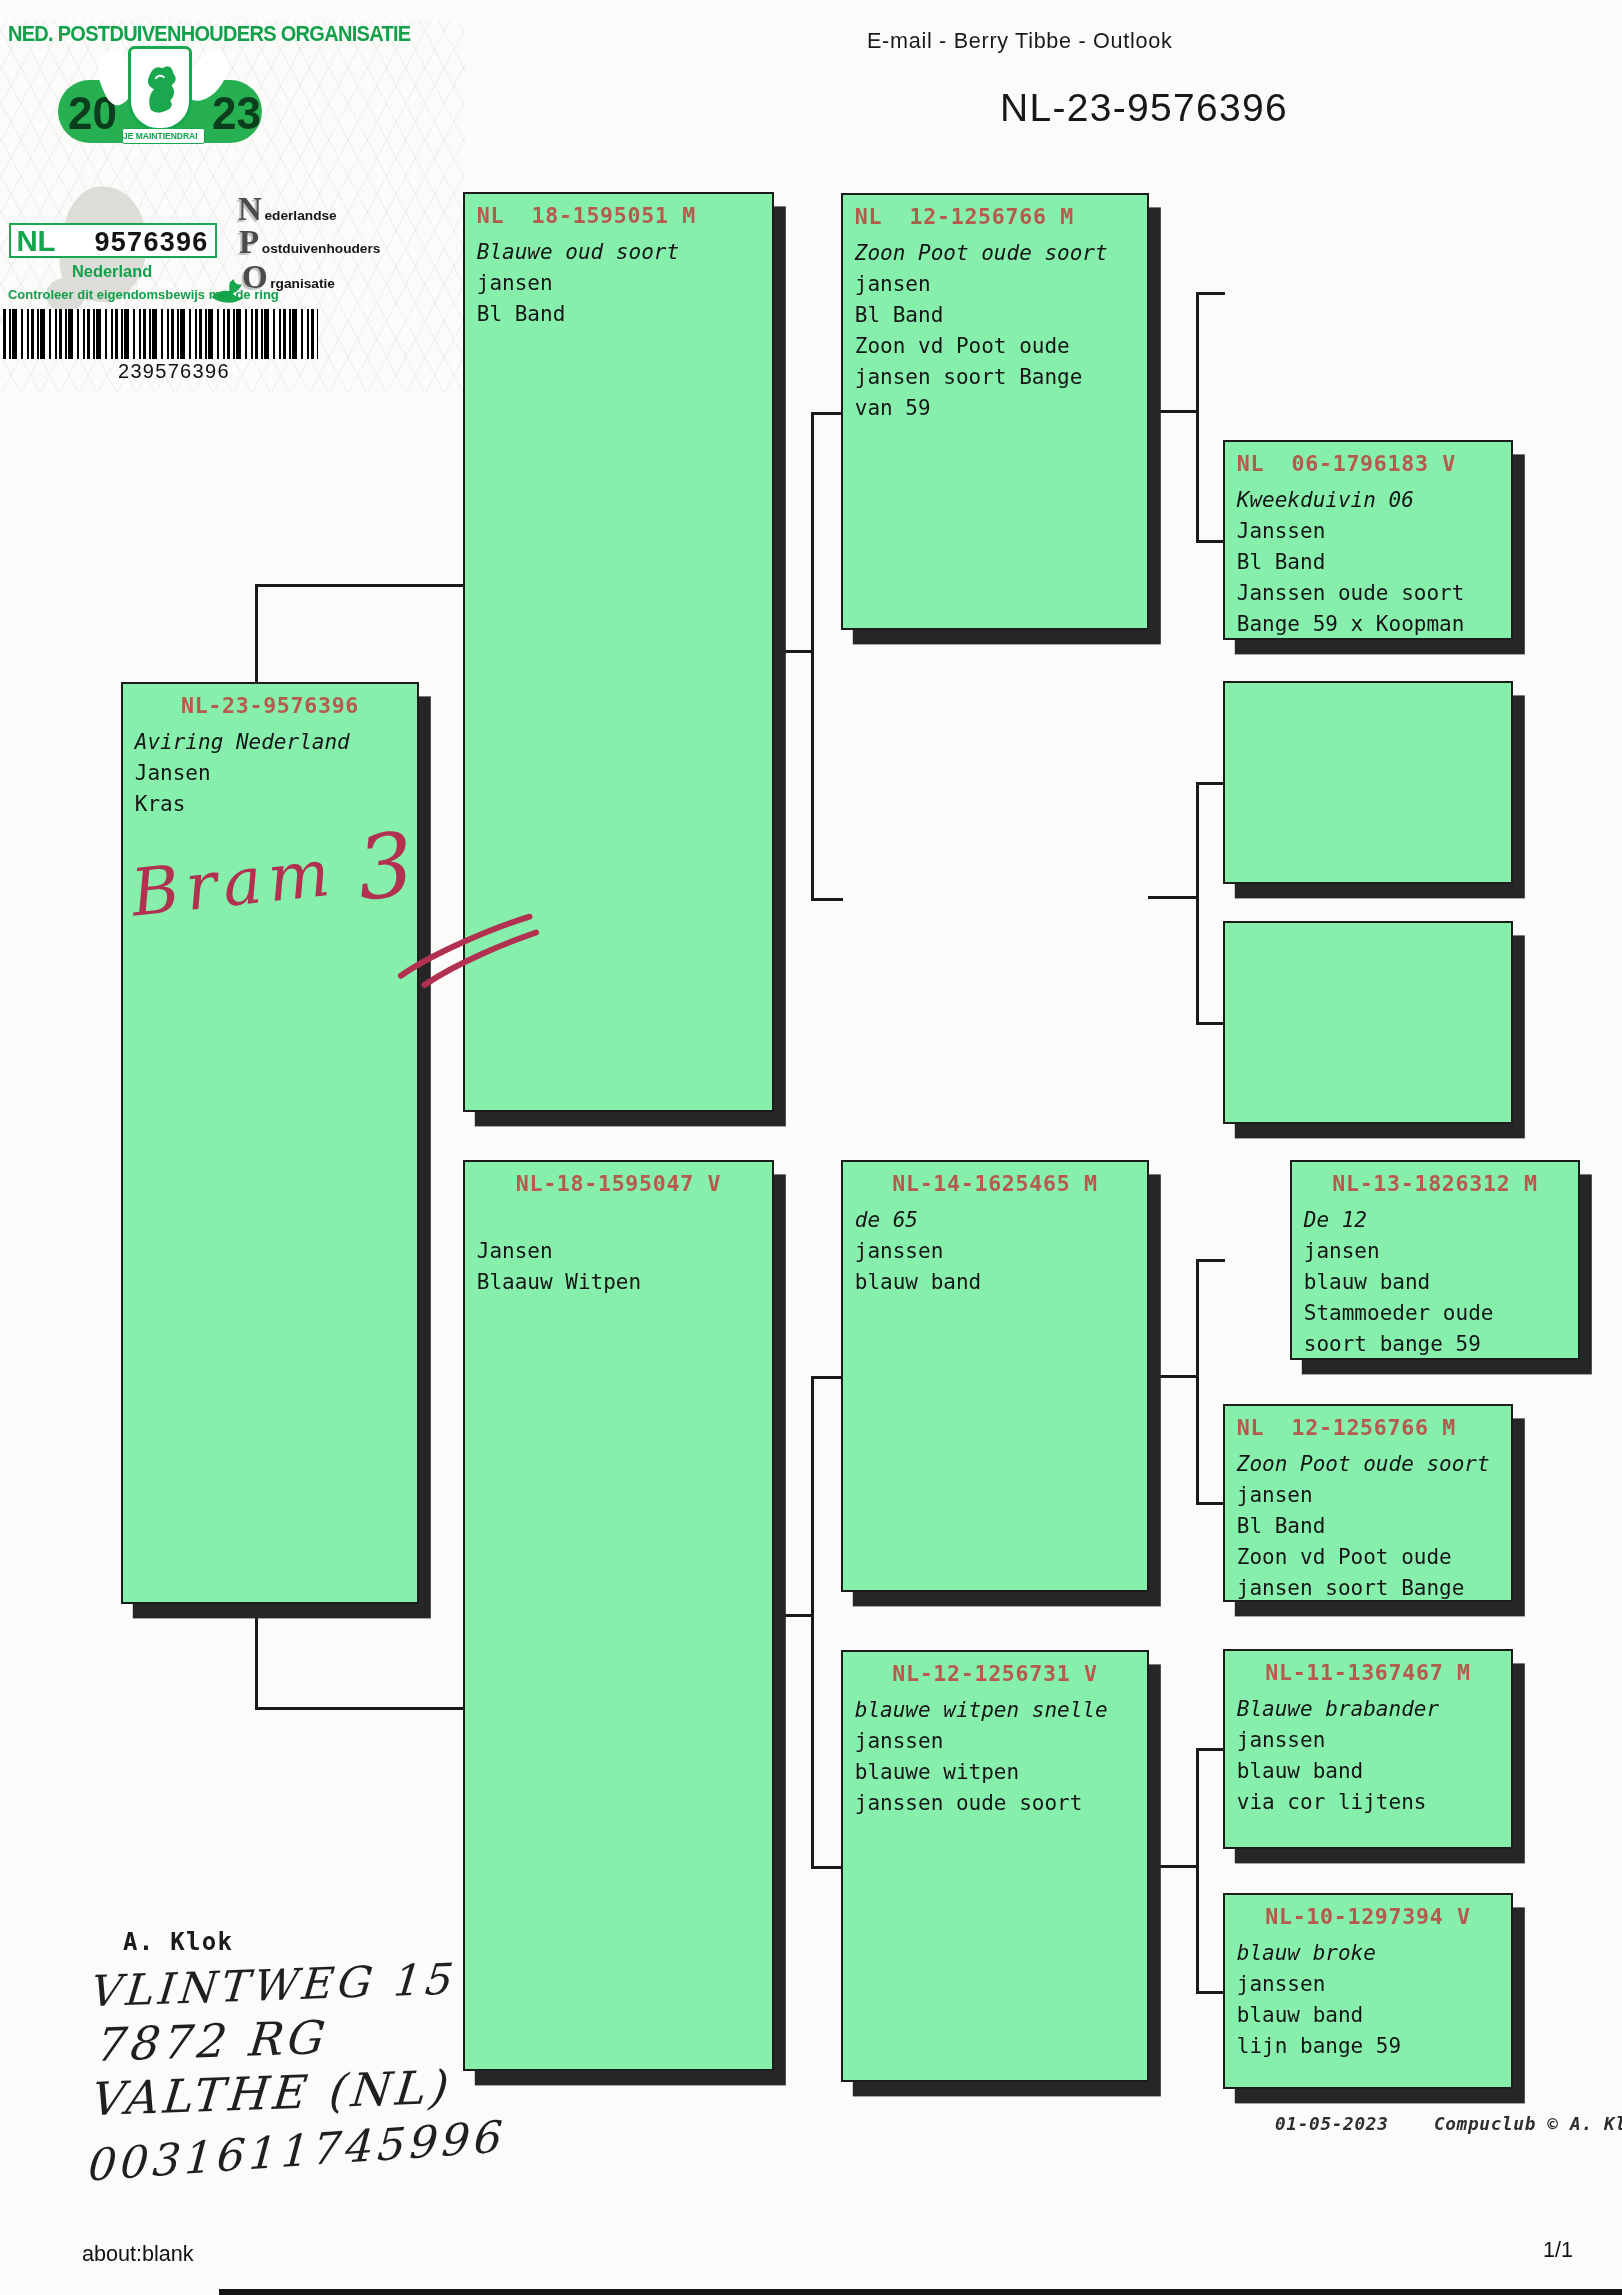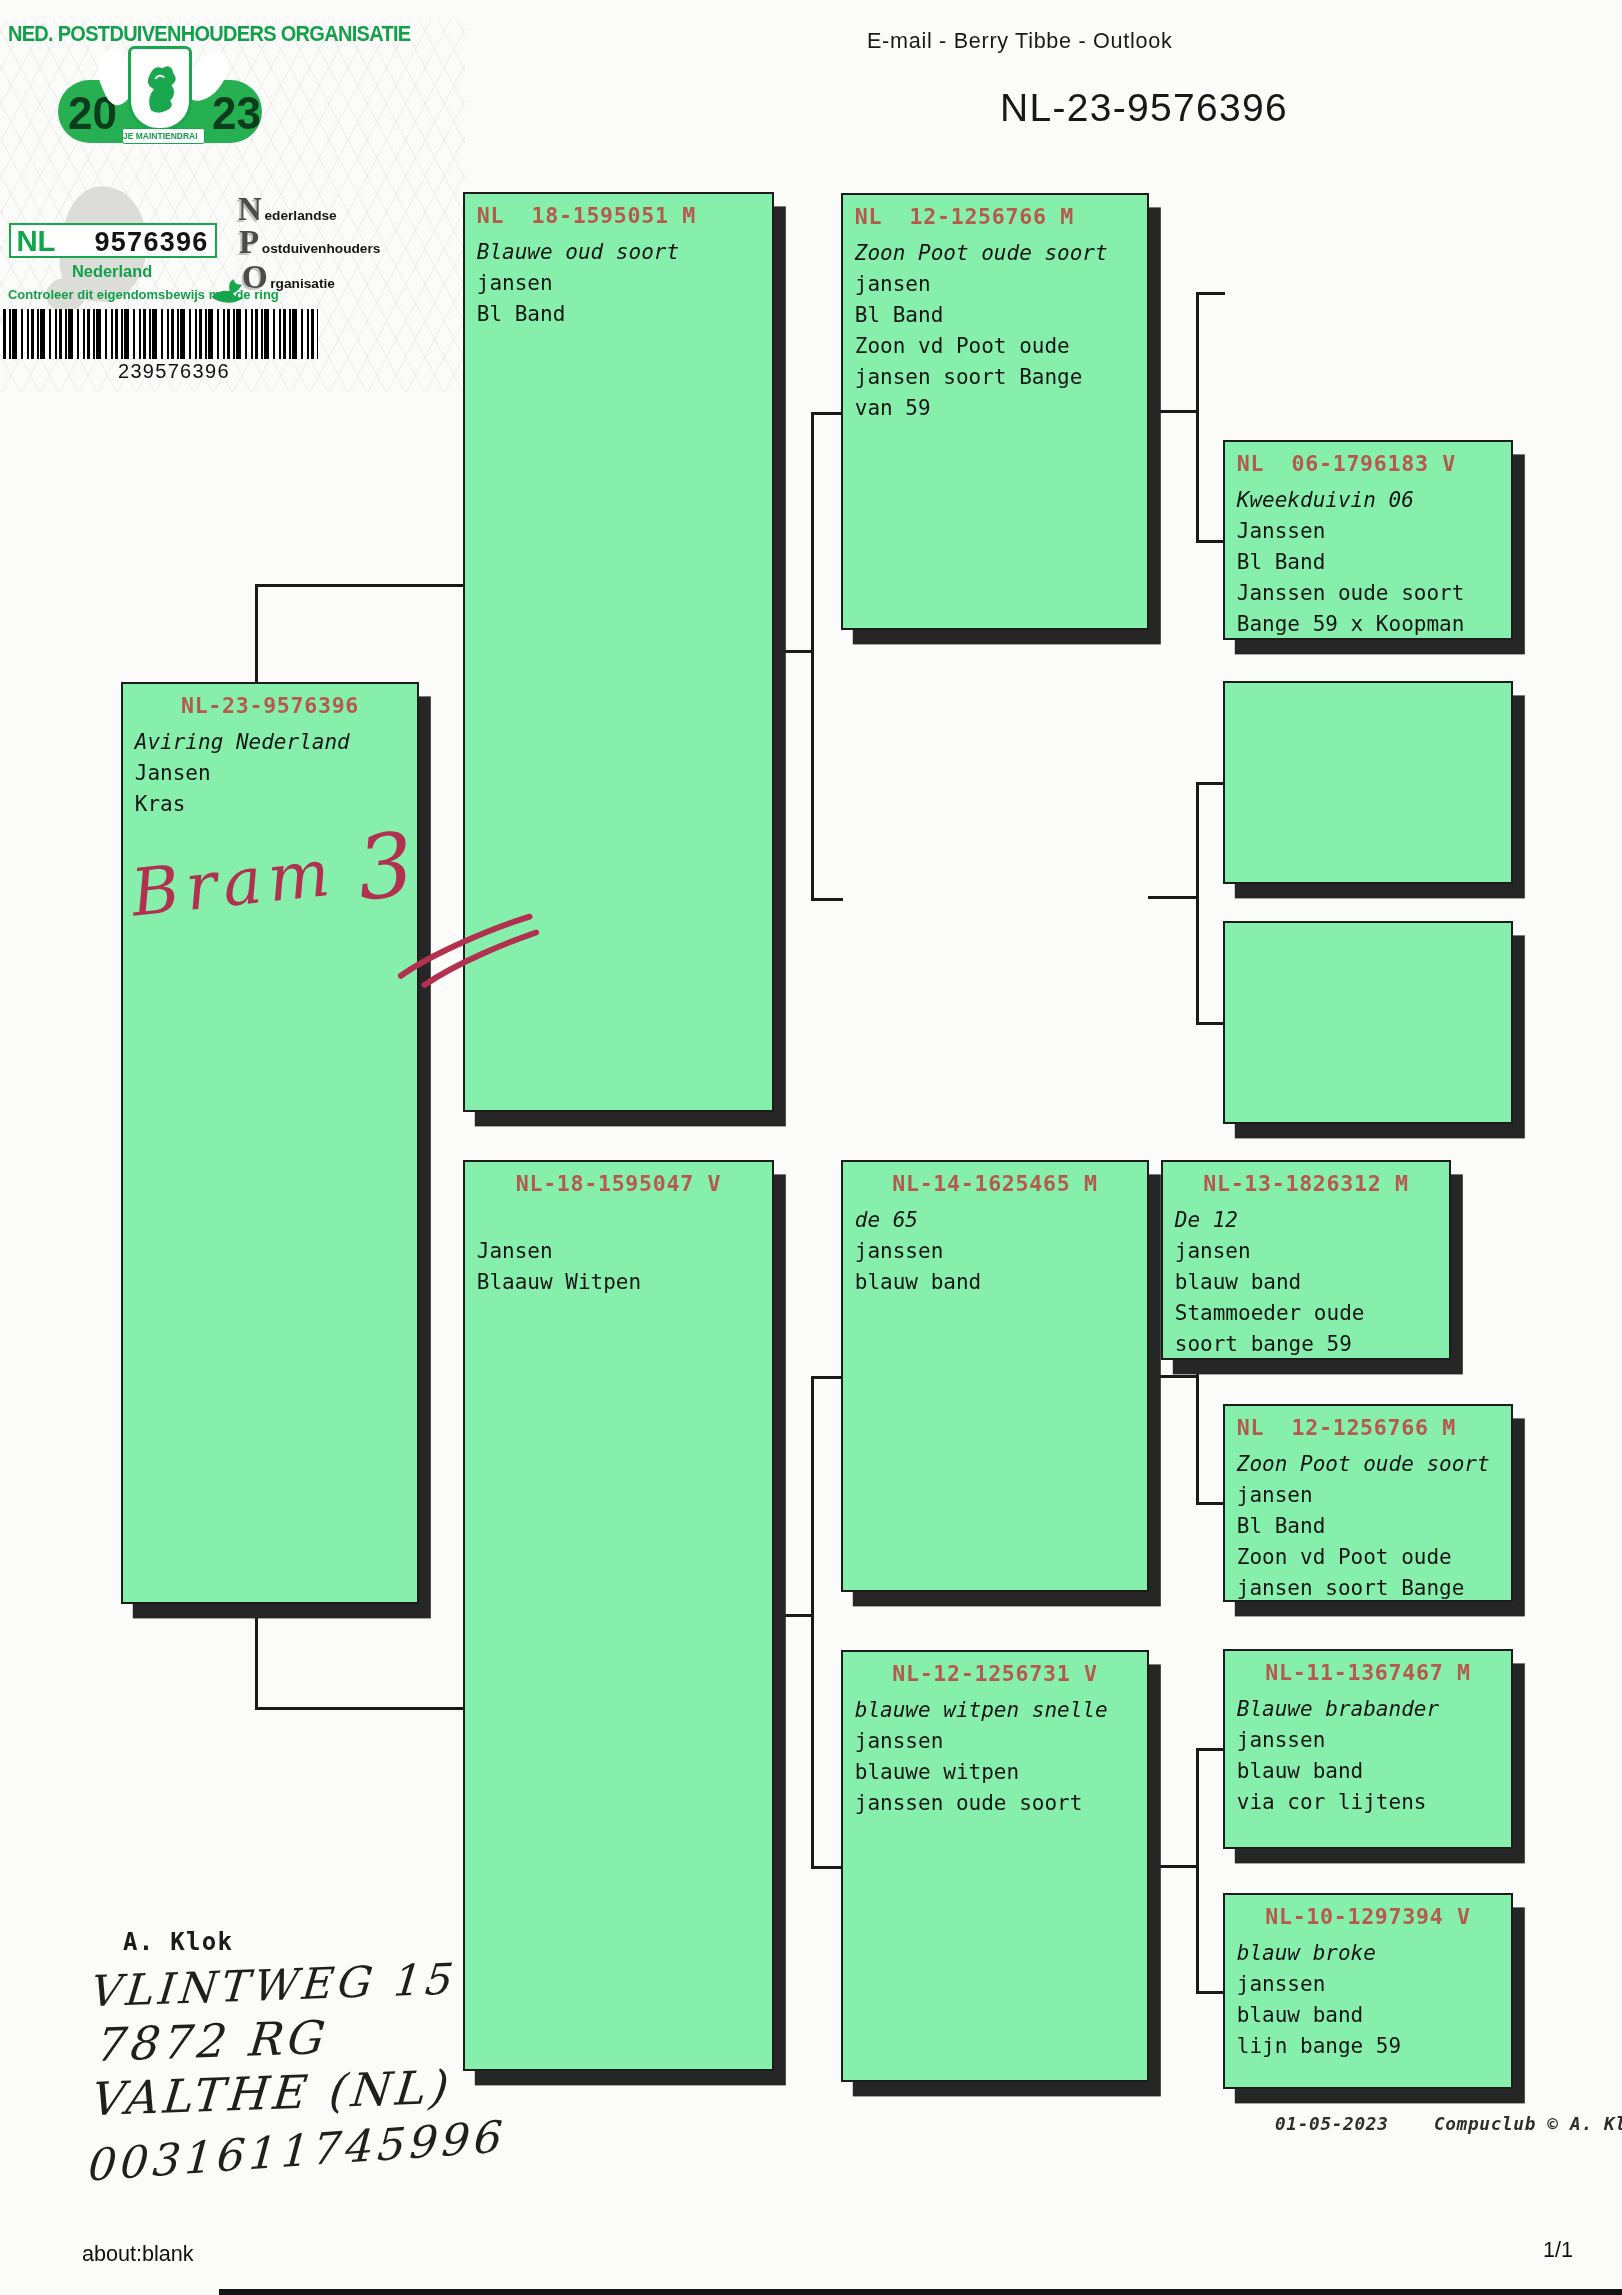--- a/index.html
+++ b/index.html
@@ -68,21 +68,21 @@
   .g2a{left:463px; top:192px; width:311px;height:920px;}
   .g2b{left:463px; top:1160px;width:311px;height:911px;}
   .g3a{left:841px;top:193px; width:308px;height:437px;}
   .g3b{left:841px;top:677px;width:308px;height:442px;}
   .g3c{left:841px;top:1160px;width:308px;height:432px;}
   .g3d{left:841px;top:1650px;width:308px;height:432px;}
   .g4a{left:1223px;top:193px; width:290px;height:200px;}
   .g4b{left:1223px;top:440px; width:290px;height:200px;}
   .g4c{left:1223px;top:681px;width:290px;height:203px;}
   .g4d{left:1223px;top:921px;width:290px;height:203px;}
-  .g4e{left:1161px;top:1160px;width:290px;height:200px;}
+  .g4e{left:1290px;top:1160px;width:290px;height:200px;}
   .g4f{left:1223px;top:1404px;width:290px;height:198px;}
   .g4g{left:1223px;top:1649px;width:290px;height:200px;}
   .g4h{left:1223px;top:1893px;width:290px;height:196px;}
   .cn{position:absolute;background:#1a1a1a;}
   
   .hand{font-family:"DejaVu Serif",serif;font-style:italic;color:#1f1f1f;position:absolute;
         transform:skewX(-8deg) rotate(-2deg);letter-spacing:3.9px;white-space:nowrap;}
   .hw1{left:92px;top:1960px;font-size:43px;}
   .hw2{left:98px;top:2014px;font-size:46px;}
   .hw3{left:93px;top:2066px;font-size:46px;}

